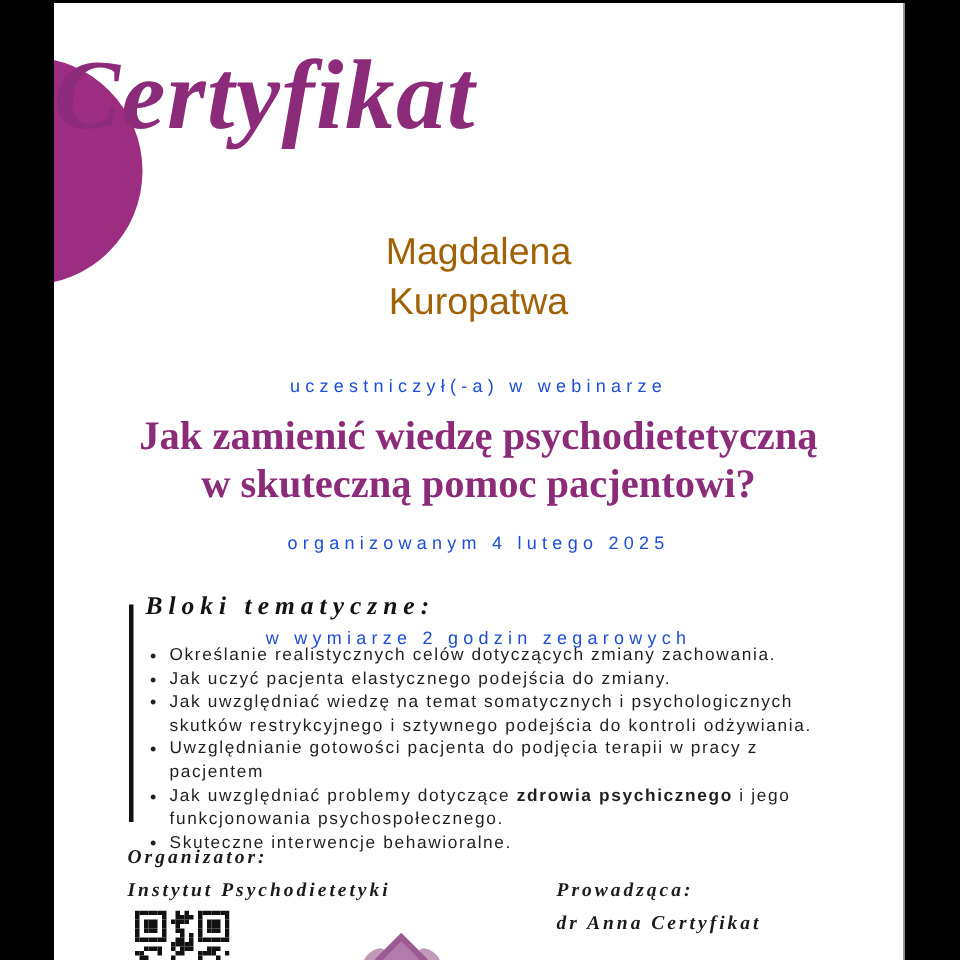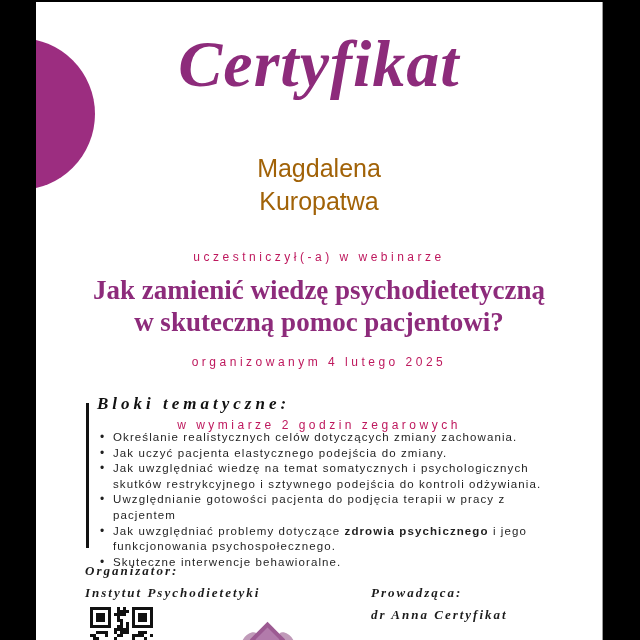--- a/index.html
+++ b/index.html
@@ -16,40 +16,40 @@
     overflow:hidden;
     border-right:1px solid #9a9a9a;
   }
   .circle{
     position:absolute;left:-93px;top:36px;width:152px;height:152px;
     border-radius:50%;
     background:#9c2d80;
   }
   .cert-title{
     position:absolute;left:0;top:22px;width:100%;
-    text-align:center;
+    text-align:left;
     font-family:"Liberation Serif","DejaVu Serif",serif;
     font-style:italic;font-weight:700;
     font-size:66px;line-height:1.2;
     color:#8d2b7b;
     letter-spacing:1px;
   }
   .recipient{
     position:absolute;left:0;top:150px;width:100%;
     text-align:center;
     font-size:25px;line-height:33px;
     color:#a16207;
     font-weight:400;
   }
   .spaced-line{
     position:absolute;left:0;width:100%;
     text-align:center;
     font-size:12px;
     letter-spacing:3.5px;
-    color:#be185d;
+    color:#1d4ed8;
     font-weight:400;
   }
   .participation{top:248px;}
   .date-line{top:353px;}
   .duration-line{top:380px;margin-top:36px;}
   .webinar-title{
     position:absolute;left:0;top:272px;width:100%;
     text-align:center;
     font-family:"Liberation Serif","DejaVu Serif",serif;
     font-weight:700;

